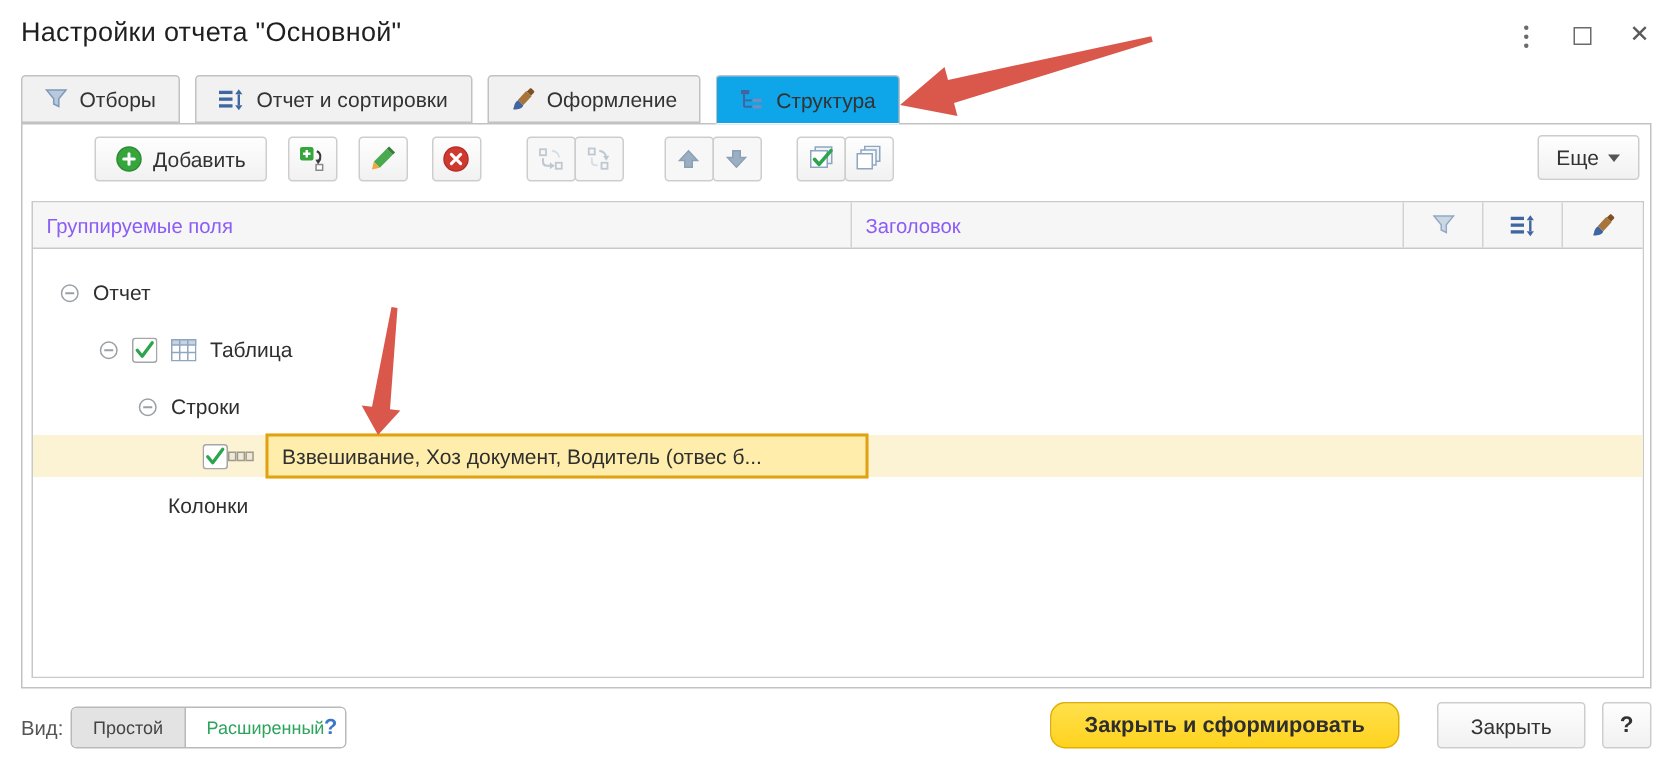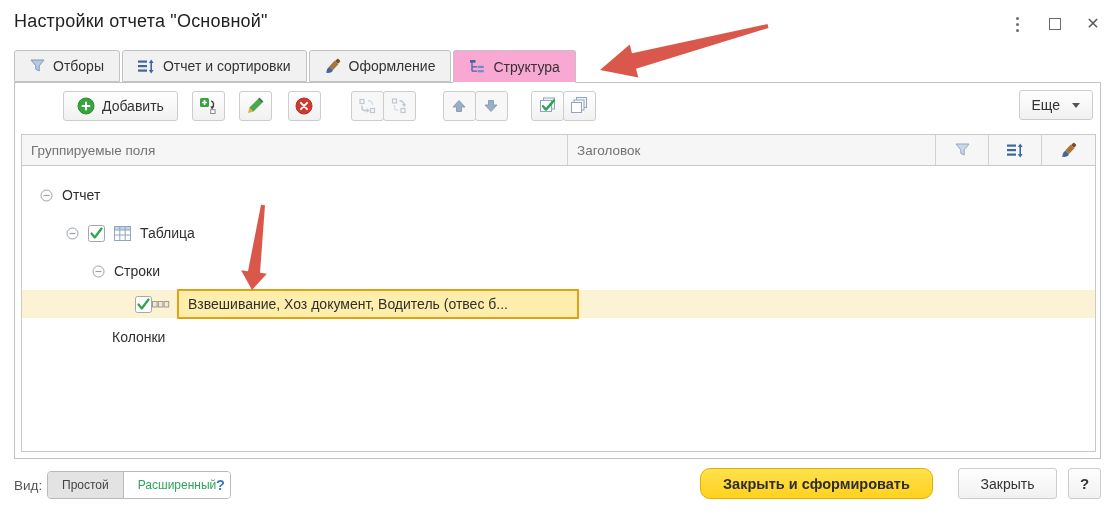--- a/index.html
+++ b/index.html
@@ -10,49 +10,49 @@
   
   .win-title { position:absolute; left:14px; top:11px; font-size:18px; color:#1f1f1f; letter-spacing:.2px; }
   .win-controls { position:absolute; right:10px; top:12px; display:flex; align-items:center; gap:14px; }
   .wc-btn { width:24px; height:24px; display:flex; align-items:center; justify-content:center; cursor:pointer; }
   .kebab { display:flex; flex-direction:column; gap:3px; }
   .kebab i { width:3px; height:3px; border-radius:50%; background:#6b6b6b; }
   .maxi { width:12px; height:12px; border:1.6px solid #6b6b6b; }
   .closex { font-size:16px; color:#5a5a5a; line-height:1; }
 
   
-  .tabbar { position:absolute; left:14px; top:50px; display:flex; align-items:flex-end; gap:2px; z-index:3;text-align:center; }
+  .tabbar { position:absolute; left:14px; top:50px; display:flex; align-items:flex-end; gap:10px; z-index:3;text-align:center; }
   .tab { display:inline-flex; align-items:center; gap:8px; height:32px; padding:0 15px;
          background:#f1f1f1; border:1px solid #c2c2c2; border-radius:3px 3px 0 0;
          font-size:14px; color:#333; cursor:pointer; }
-  .tab.active { background:#f9a8d4; height:33px; margin-bottom:-1px; border-bottom:1px solid #fff; }
+  .tab.active { background:#0ea5e9; height:33px; margin-bottom:-1px; border-bottom:1px solid #fff; }
 
   
   .panel { position:absolute; left:14px; top:82px; width:1087px; height:377px;
            border:1px solid #c2c2c2; background:#fff; z-index:1; }
 
   
   .toolbar { position:absolute; left:7px; top:7px; right:7px; height:31px; display:flex; align-items:center;margin-left:41px; }
   .btn { height:30px; border:1px solid #cdcdcd; border-radius:3px;
          background:linear-gradient(#fefefe,#f1f1f1); display:inline-flex; align-items:center;
          justify-content:center; font-size:14px; color:#333; cursor:pointer; }
   .btn-add { padding:0 13px; gap:7px; }
   .icon-btn { width:33px; }
   .btn-group { display:flex; }
   .btn-group .btn + .btn { margin-left:-1px; }
   .btn.disabled { background:#f7f7f7; cursor:default; }
-  .more-btn { position:absolute; right:0; top:0; padding:0 12px; gap:12px; }
+  .more-btn { position:absolute; right:0; top:0; padding:0 12px; gap:6px; }
   .caret { width:0; height:0; border-left:4px solid transparent; border-right:4px solid transparent;
            border-top:5px solid #555; }
 
   
   .grid { position:absolute; left:6px; top:51px; width:1075px; bottom:6px;
           border:1px solid #c9c9c9; display:flex; flex-direction:column; }
   .grid-header { display:flex; height:31px; background:#f6f6f6; border-bottom:1px solid #c9c9c9; flex:0 0 31px; }
-  .gh-cell { display:flex; align-items:center; padding:0 9px; font-size:13.5px; color:#737373;
+  .gh-cell { display:flex; align-items:center; padding:0 9px; font-size:13.5px; color:#8b5cf6;
              border-right:1px solid #d2d2d2; }
   .gh-fields { width:546px; }
   .gh-title { width:368px; }
   .gh-icon { width:53px; justify-content:center; }
   .gh-icon.last { border-right:none; flex:1; }
   .grid-body { flex:1; background:#fff; padding-top:10px; position:relative; }
 
   .t-row { height:38px; display:flex; align-items:center; font-size:14px; color:#2f2f2f; }
   .t-row .gap { width:9px; flex:0 0 9px; }
   .sel-row { height:28px; background:#fcf3d4; display:flex; align-items:center; }

